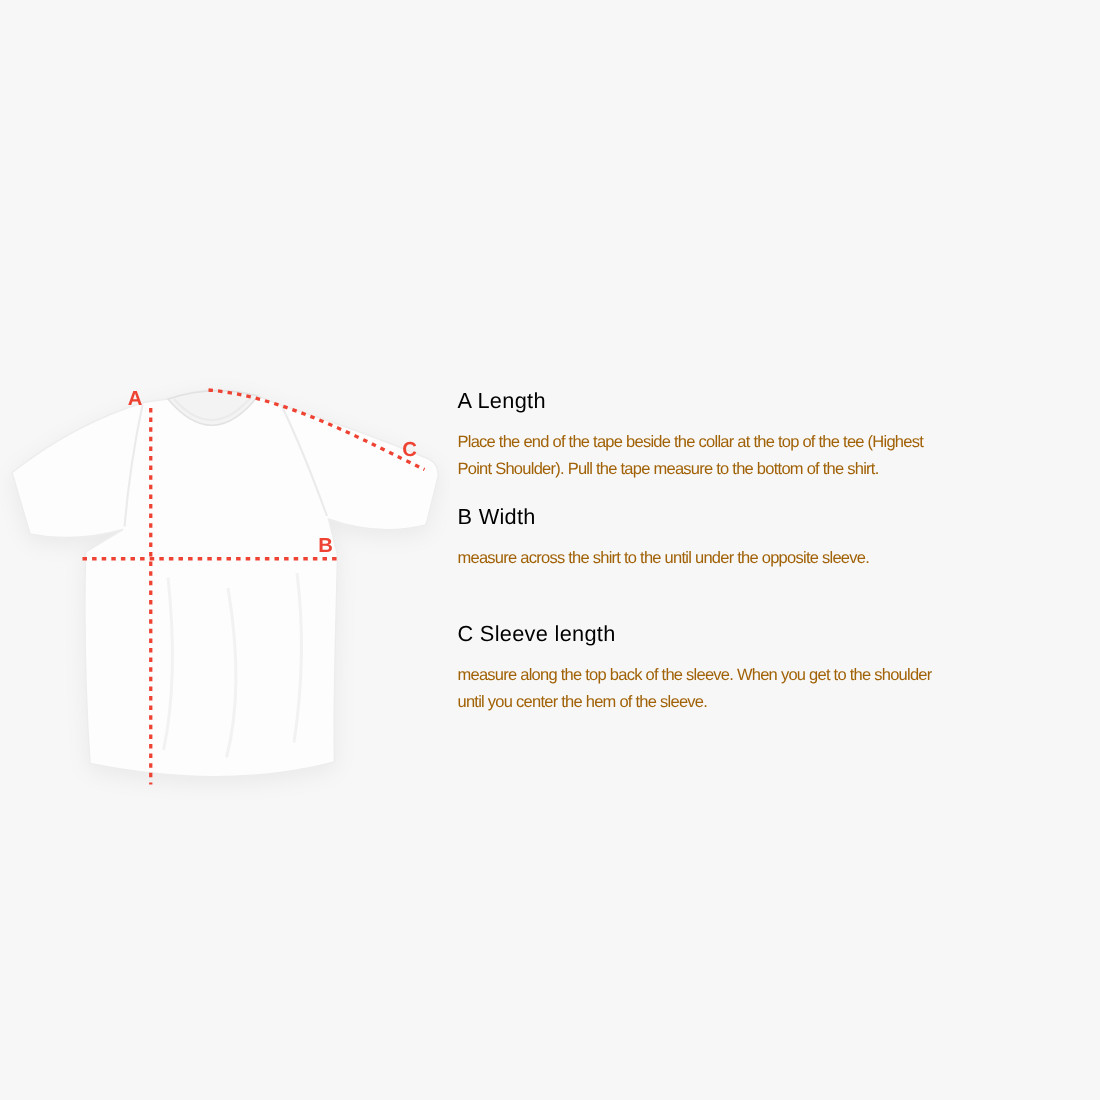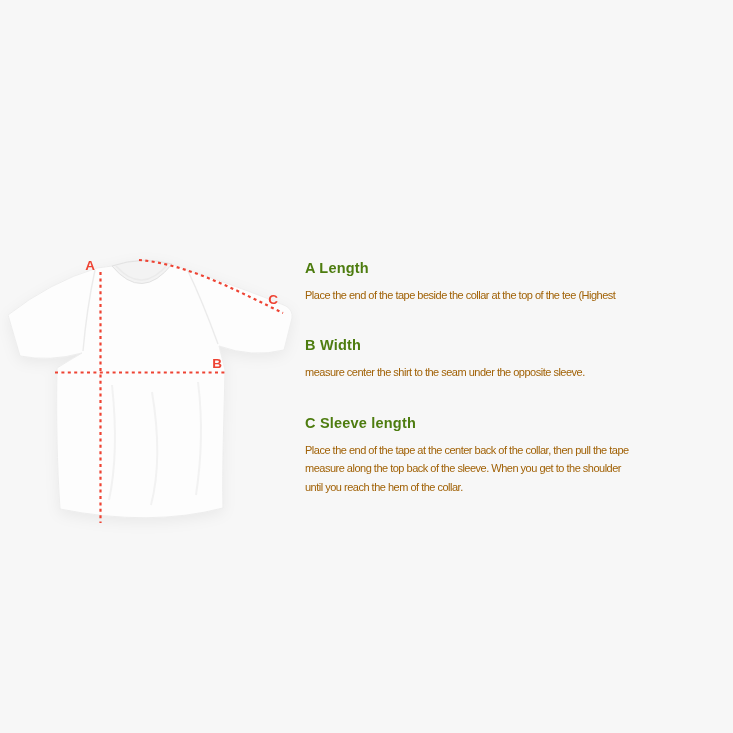--- a/index.html
+++ b/index.html
@@ -42,22 +42,22 @@
   }
   .instructions {
     position: absolute;
     left: 305px; top: 0;
     width: 425px;
   }
   .section-heading {
     position: absolute;
     left: 0;
     font-size: 14.5px;
-    font-weight: 700;
-    color: #4d7c0f;
+    font-weight: 400;
+    color: #000000;
     letter-spacing: 0.2px;
     white-space: nowrap;
   }
   .section-para {
     position: absolute;
     left: 0;
     font-size: 11px;
     color: #a16207;
     letter-spacing: -0.5px;
   }
@@ -113,28 +113,28 @@
       <text class="red-label" x="273" y="304" text-anchor="middle">C</text>
       <path class="red-line" d="M 139,260 C 190,264 245,295 283,313"></path>
     </g>
   </svg>
 
   <div class="instructions">
 
     <div class="section-heading h-a">A Length</div>
     <div class="section-para p-a">
       <span class="text-line">Place the end of the tape beside the collar at the top of the tee (Highest</span>
+      <span class="text-line">Point Shoulder). Pull the tape measure to the bottom of the shirt.</span>
     </div>
 
     <div class="section-heading h-b">B Width</div>
     <div class="section-para p-b">
-      <span class="text-line">measure center the shirt to the seam under the opposite sleeve.</span>
+      <span class="text-line">measure across the shirt to the until under the opposite sleeve.</span>
     </div>
 
     <div class="section-heading h-c">C Sleeve length</div>
     <div class="section-para p-c">
-      <span class="text-line">Place the end of the tape at the center back of the collar, then pull the tape</span>
       <span class="text-line">measure along the top back of the sleeve. When you get to the shoulder</span>
-      <span class="text-line">until you reach the hem of the collar.</span>
+      <span class="text-line">until you center the hem of the sleeve.</span>
     </div>
 
   </div>
 </div>
 
 </body></html>

